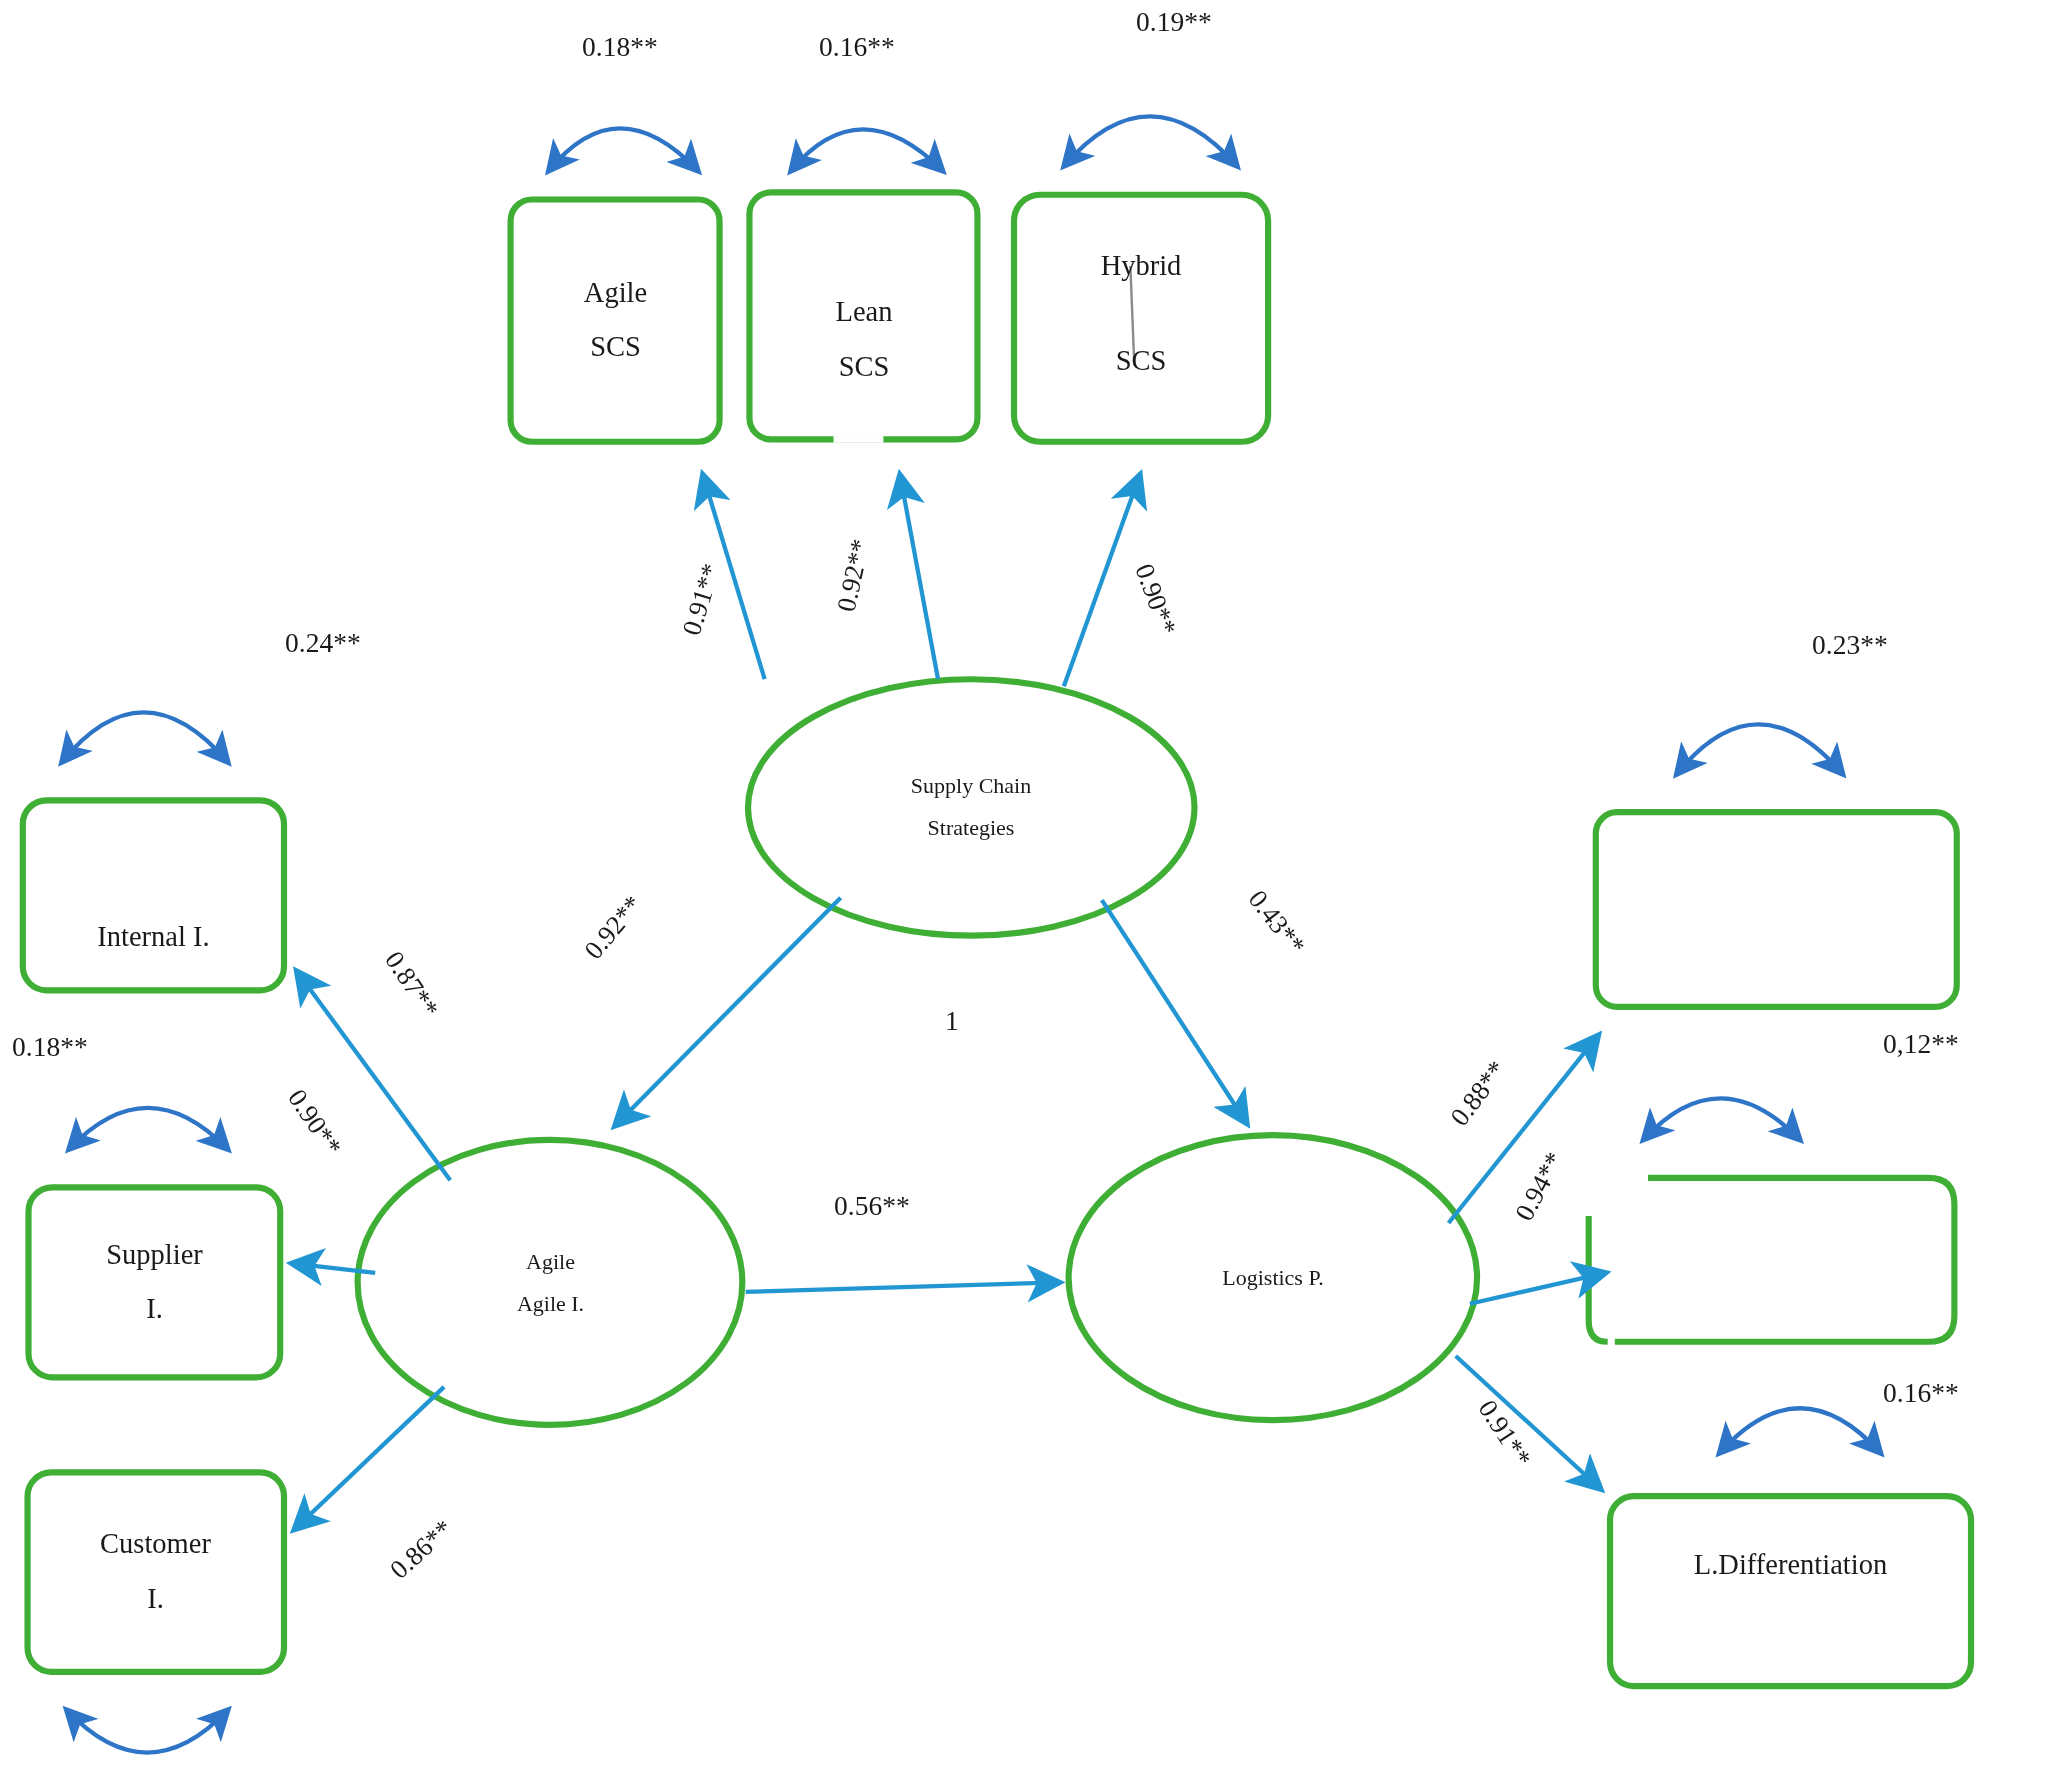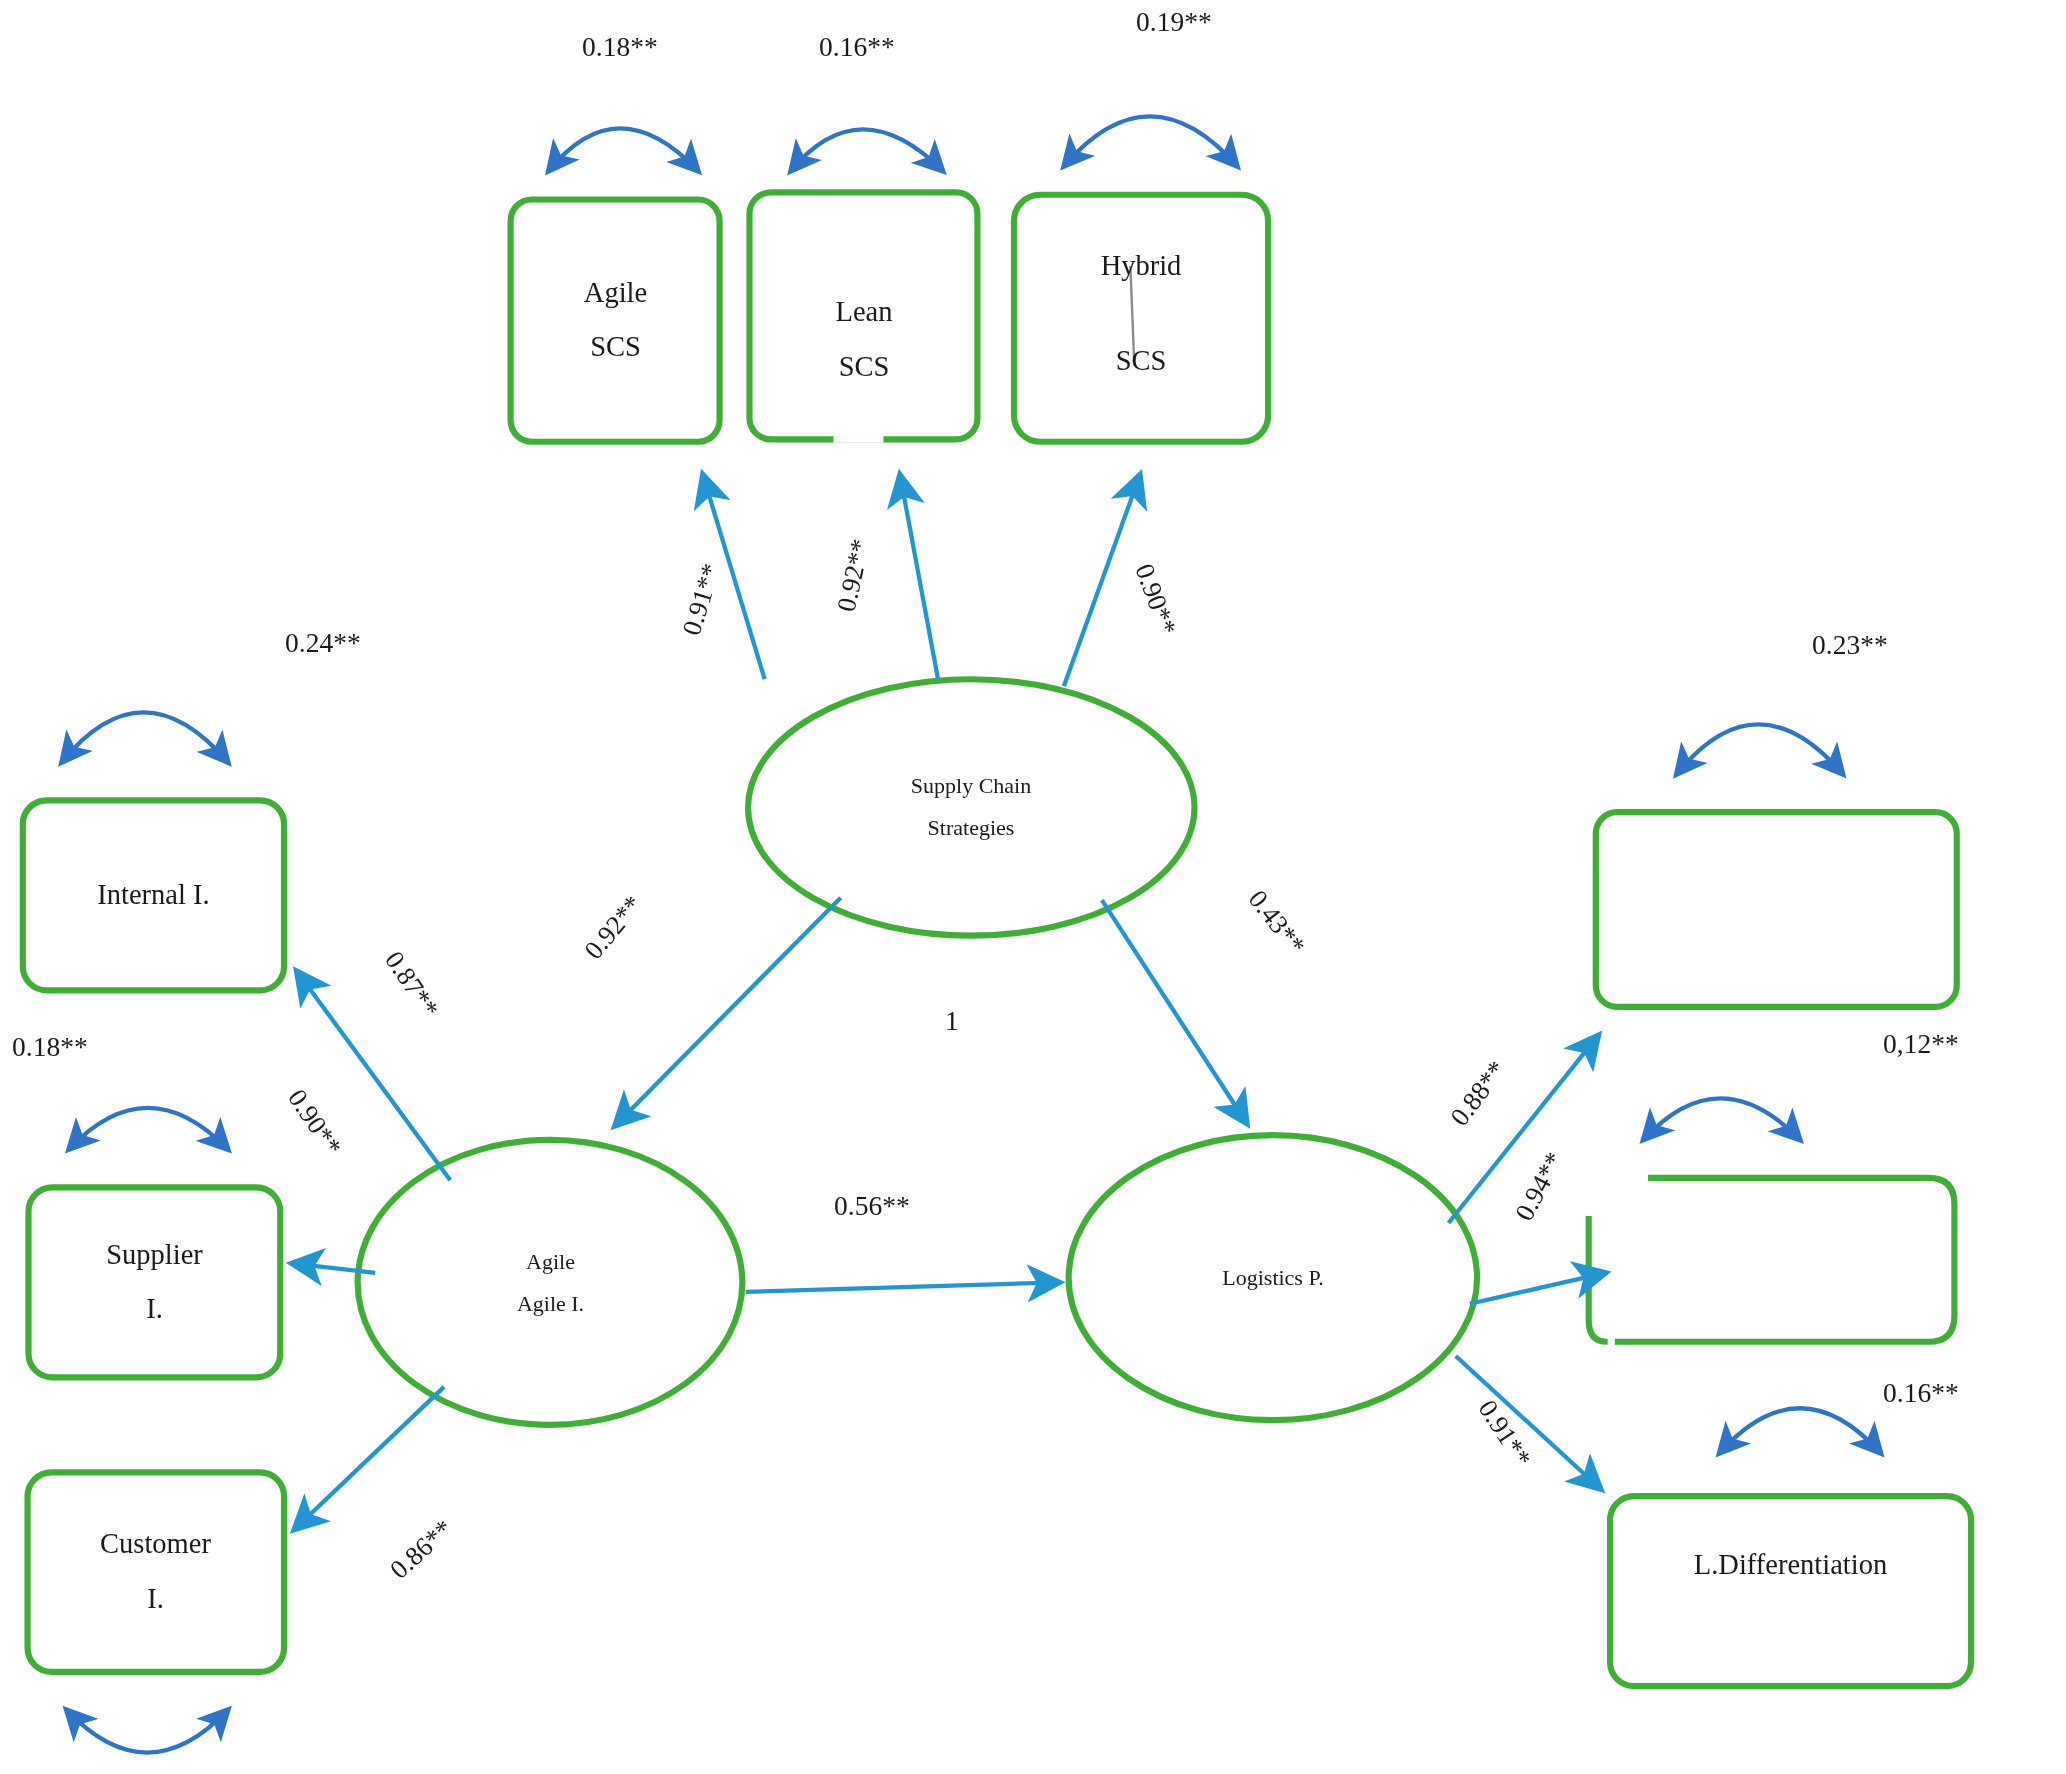--- a/index.html
+++ b/index.html
@@ -165,21 +165,21 @@
   <div class="node-label box-label" style="left:750px;top:216px;width:228px;height:247px;">
     <span>Lean</span>
     <span>SCS</span>
   </div>
 
   <div class="node-label box-label" style="left:1014px;top:190px;width:254px;height:247px;gap:41px;">
     <span>Hybrid</span>
     <span>SCS</span>
   </div>
 
-  <div class="node-label box-label" style="left:23px;top:800px;width:261px;height:190px;">
+  <div class="node-label box-label" style="left:23px;top:842px;width:261px;height:190px;">
     <span>Internal I.</span>
   </div>
 
   <div class="node-label box-label" style="left:28.5px;top:1187px;width:252px;height:190px;">
     <span>Supplier</span>
     <span>I.</span>
   </div>
 
   <div class="node-label box-label" style="left:27.5px;top:1472px;width:256px;height:199px;">
     <span>Customer</span>

